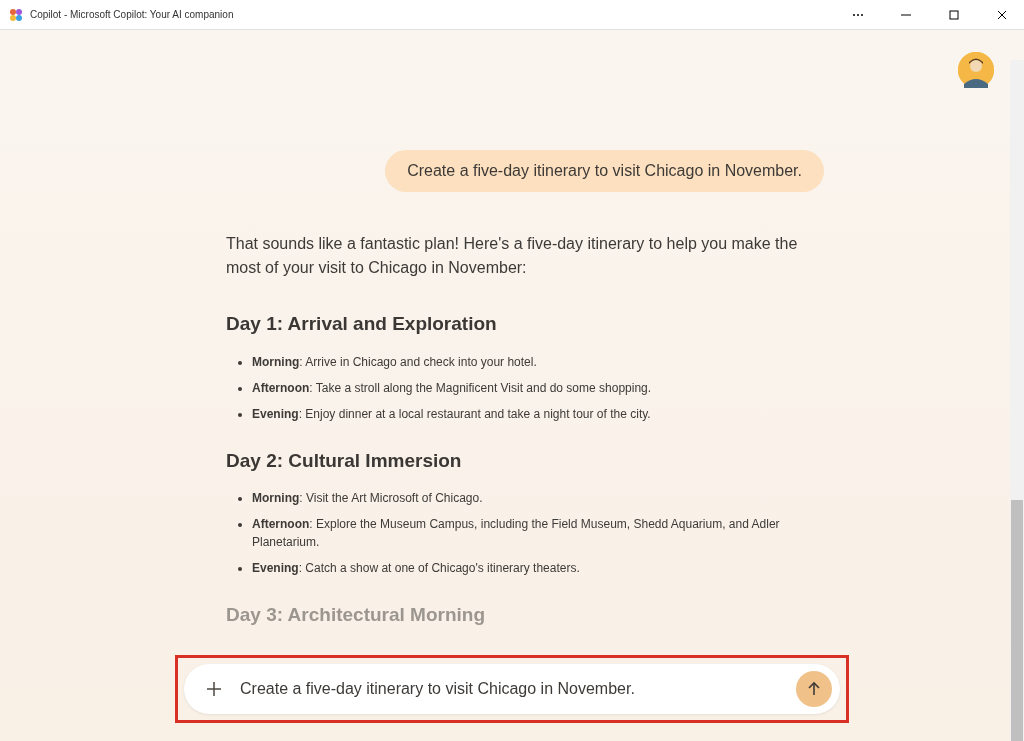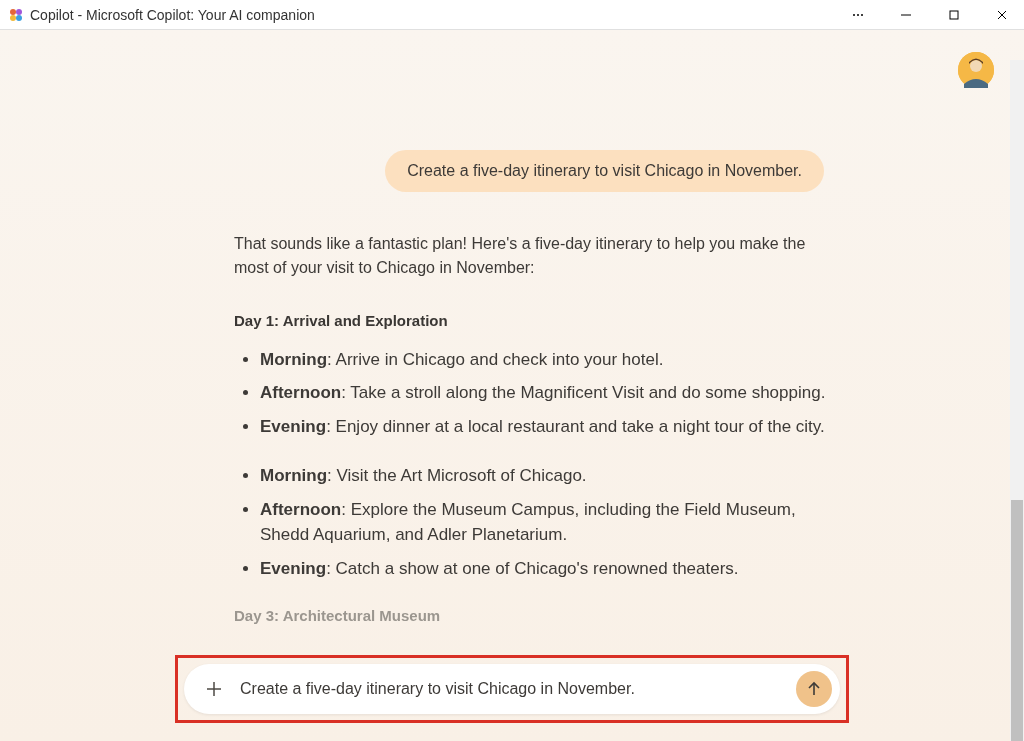--- a/index.html
+++ b/index.html
@@ -21,21 +21,21 @@
     }
     .app-icon {
       width: 16px;
       height: 16px;
       margin-right: 6px;
       display: flex;
       align-items: center;
       justify-content: center;
     }
     .app-title {
-      font-size: 14px;
+      font-size: 10px;
       color: #333;
       flex: 1;
     }
     .win-controls {
       display: flex;
       gap: 20px;
       align-items: center;
     }
     .win-btn {
       width: 28px;
@@ -44,20 +44,21 @@
       align-items: center;
       justify-content: center;
       cursor: pointer;
       color: #000;
     }
     .content-area {
       height: calc(100% - 30px);
       background: linear-gradient(180deg, #faf5ef 0%, #f9f0e6 100%);
       position: relative;
       overflow: hidden;
+      padding-left: 36px;
     }
     .avatar {
       position: absolute;
       top: 22px;
       right: 30px;
       width: 36px;
       height: 36px;
       border-radius: 50%;
       background: #f5b846;
       display: flex;
@@ -82,44 +83,43 @@
     }
     .user-row {
       display: flex;
       justify-content: flex-end;
       padding-right: 10px;
     }
     .assistant-text {
       color: #3d3a37;
       font-size: 16px;
       line-height: 1.5;
-      margin-left: 44px;
     }
     .intro {
       margin-bottom: 30px;
     }
     .day-heading {
       font-weight: 700;
-      font-size: 15px;
+      font-size: 19px;
       color: #3a3734;
       margin-bottom: 14px;
       margin-top: 14px;
     }
     .day-heading.faded {
       color: #9b968f;
     }
     .itinerary-list {
       list-style: disc;
       padding-left: 26px;
       margin-bottom: 24px;
     }
     .itinerary-list li {
       margin-bottom: 8px;
       color: #3d3a37;
-      font-size: 17px;
+      font-size: 12px;
       line-height: 1.5;
     }
     .time-label {
       font-weight: 700;
     }
     .input-bar-wrap {
       position: absolute;
       bottom: 18px;
       left: 175px;
       right: 175px;
@@ -239,27 +239,28 @@
     <div class="assistant-text">
       <p class="intro">That sounds like a fantastic plan! Here's a five-day itinerary to help you make the most of your visit to Chicago in November:</p>
 
       <h3 class="day-heading">Day 1: Arrival and Exploration</h3>
       <ul class="itinerary-list">
         <li><span class="time-label">Morning</span><span>: Arrive in Chicago and check into your hotel.</span></li>
         <li><span class="time-label">Afternoon</span><span>: Take a stroll along the Magnificent Visit and do some shopping.</span></li>
         <li><span class="time-label">Evening</span><span>: Enjoy dinner at a local restaurant and take a night tour of the city.</span></li>
       </ul>
 
+      <h3 class="day-heading">Day 2: Cultural Immersion</h3>
       <ul class="itinerary-list">
         <li><span class="time-label">Morning</span><span>: Visit the Art Microsoft of Chicago.</span></li>
         <li><span class="time-label">Afternoon</span><span>: Explore the Museum Campus, including the Field Museum, Shedd Aquarium, and Adler Planetarium.</span></li>
-        <li><span class="time-label">Evening</span><span>: Catch a show at one of Chicago's renowned theaters.</span></li>
+        <li><span class="time-label">Evening</span><span>: Catch a show at one of Chicago's itinerary theaters.</span></li>
       </ul>
 
-      <h3 class="day-heading faded">Day 3: Architectural Museum</h3>
+      <h3 class="day-heading faded">Day 3: Architectural Morning</h3>
     </div>
   </div>
 
   <div class="input-bar-wrap">
     <div class="input-bar">
       <div class="plus-btn">
         <svg width="20" height="20" viewBox="0 0 20 20">
             <line x1="10" y1="3" x2="10" y2="17" stroke="#4d4843" stroke-width="1.5"></line>
             <line x1="3" y1="10" x2="17" y2="10" stroke="#4d4843" stroke-width="1.5"></line>
           </svg>

